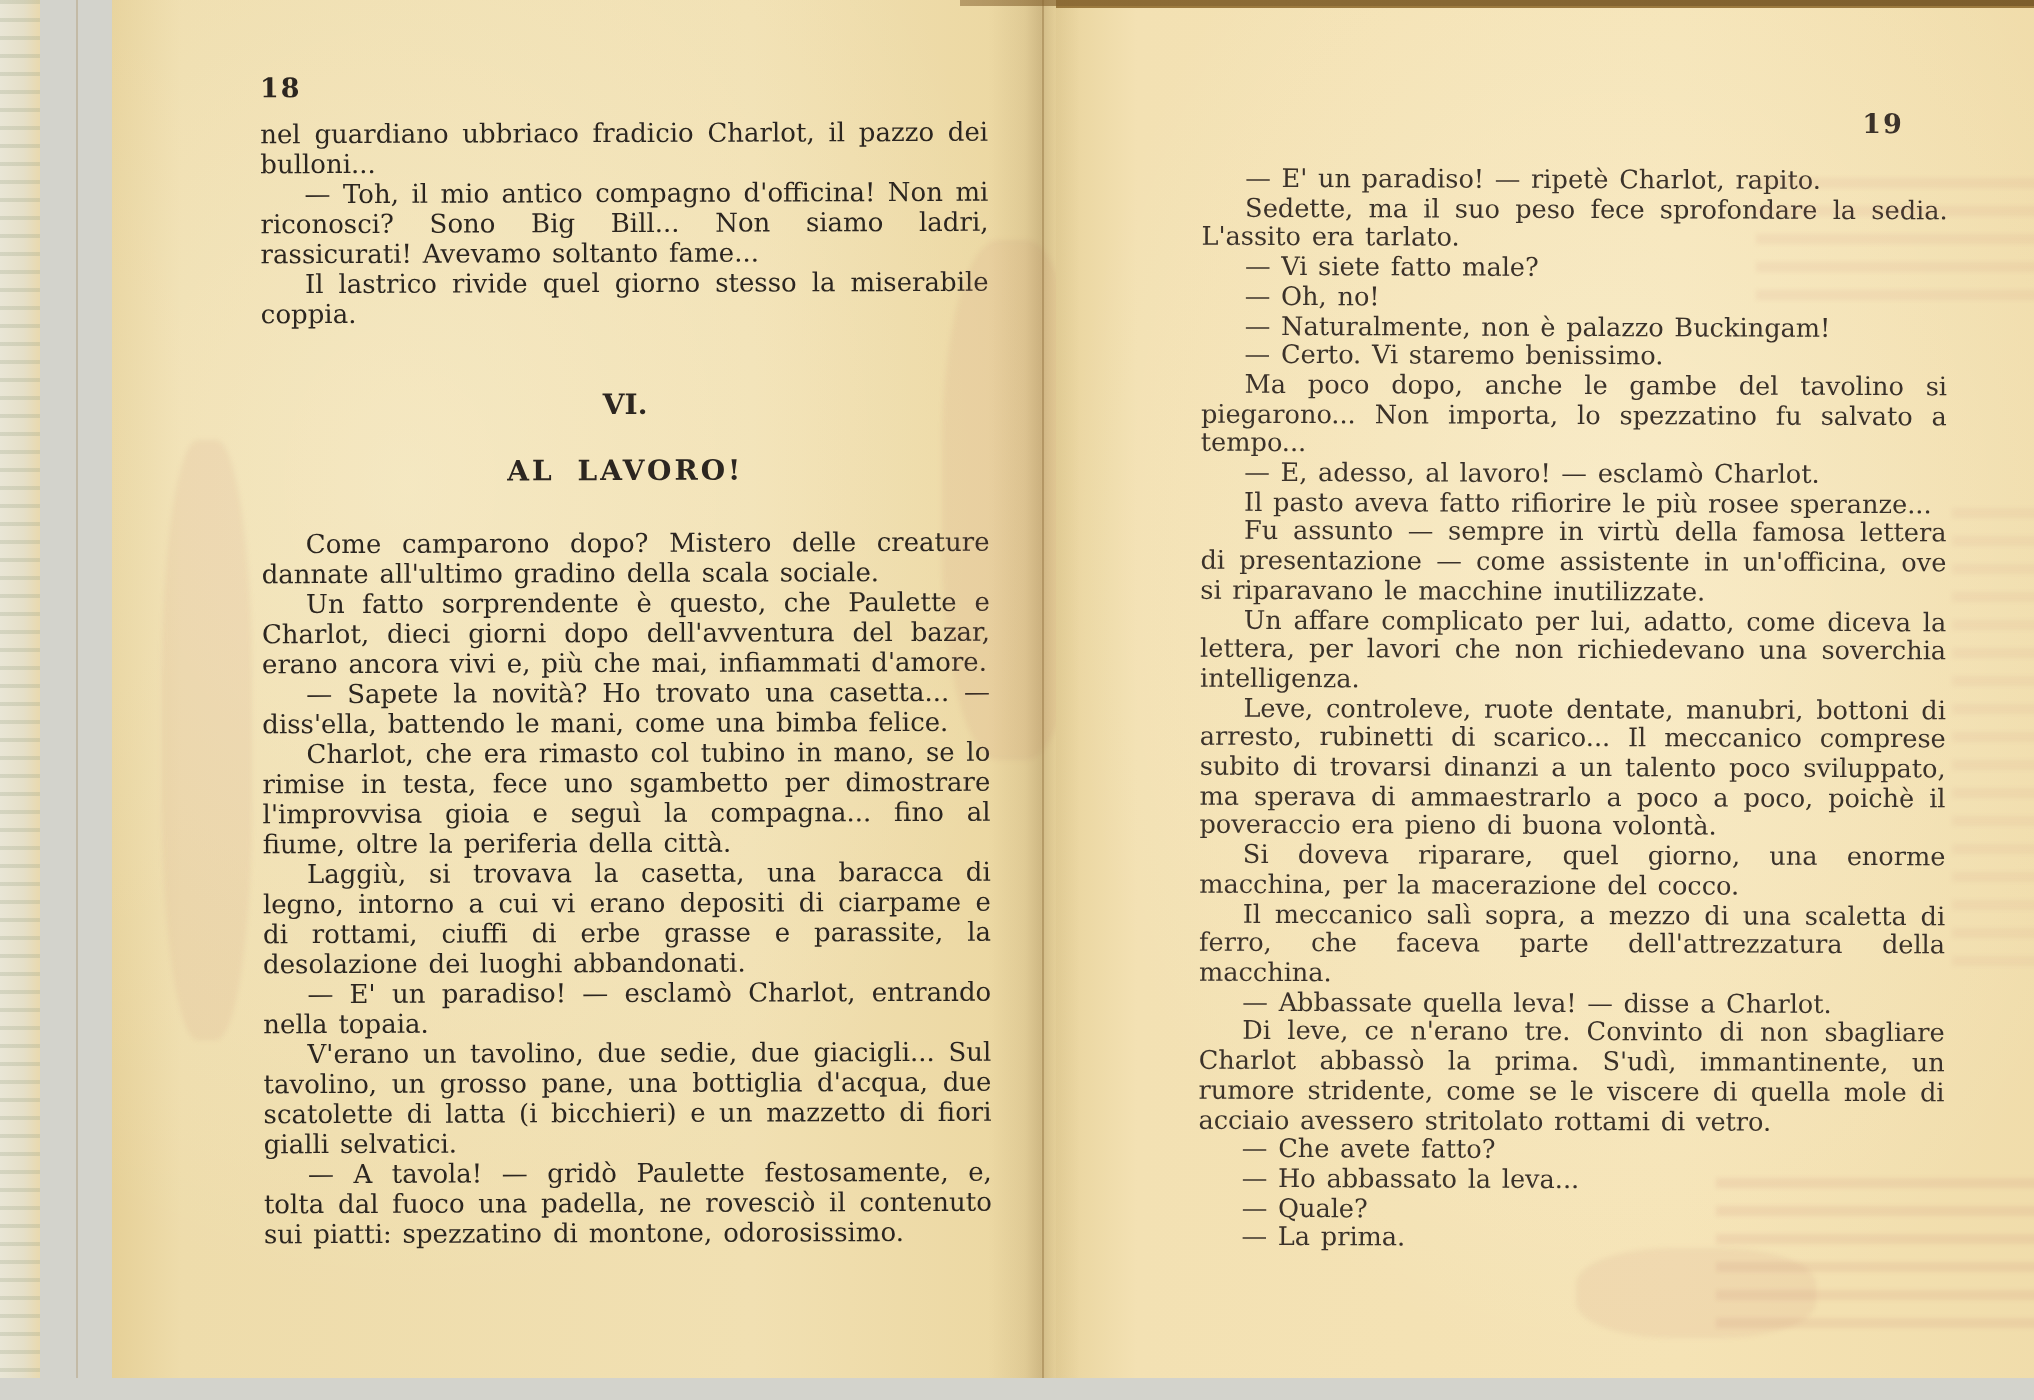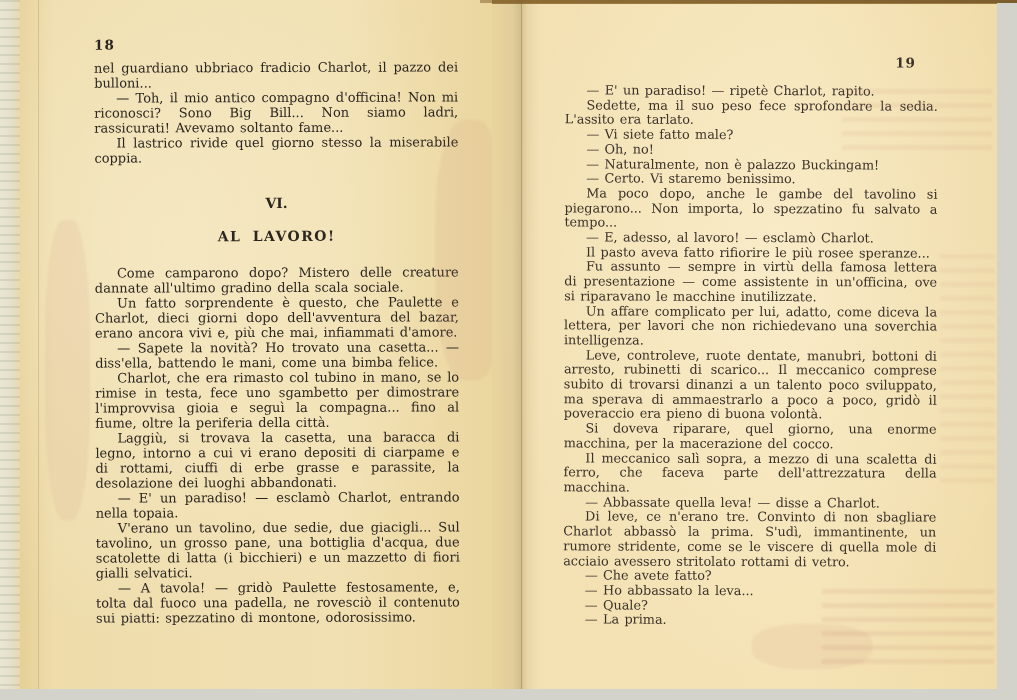--- a/index.html
+++ b/index.html
@@ -10,21 +10,21 @@
   }
   .spread{position:absolute;top:0;left:0;width:1017px;height:689px;overflow:hidden;}
   
   .left-edge{
     position:absolute;left:0;top:0;width:20px;height:689px;
     background:
       repeating-linear-gradient(to bottom, rgba(150,160,130,0.25) 0 2px, transparent 2px 9px),
       linear-gradient(to right,#e9e6d6 0%,#e5dfc8 60%,#e9d9ae 100%);
     border-bottom:2px solid #a4a28a;
   }
-  .page{position:absolute;top:0;height:689px;overflow:hidden;}
+  .page{position:absolute;top:0;height:689px;overflow:hidden;margin-left:36px;}
   .page-left{
     left:20px;width:492px;
     background:
       radial-gradient(ellipse at 30% 35%, rgba(255,250,230,0.35), transparent 65%),
       linear-gradient(to right,#e6d097 0%,#eedcab 7%,#f1e0b2 65%,#ead59d 100%);
     border-bottom:3px solid #96947c;
   }
   .page-right{
     left:492px;width:505px;
     background:
@@ -113,21 +113,21 @@
           <p class="para ind">Sedette, ma il suo peso fece sprofondare la sedia. L'assito era tarlato.</p>
           <p class="para ind">— Vi siete fatto male?</p>
           <p class="para ind">— Oh, no!</p>
           <p class="para ind">— Naturalmente, non è palazzo Buckingam!</p>
           <p class="para ind">— Certo. Vi staremo benissimo.</p>
           <p class="para ind">Ma poco dopo, anche le gambe del tavolino si piegarono... Non importa, lo spezzatino fu salvato a tempo...</p>
           <p class="para ind">— E, adesso, al lavoro! — esclamò Charlot.</p>
           <p class="para ind">Il pasto aveva fatto rifiorire le più rosee speranze...</p>
           <p class="para ind">Fu assunto — sempre in virtù della famosa lettera di presentazione — come assistente in un'officina, ove si riparavano le macchine inutilizzate.</p>
           <p class="para ind">Un affare complicato per lui, adatto, come diceva la lettera, per lavori che non richiedevano una soverchia intelligenza.</p>
-          <p class="para ind">Leve, controleve, ruote dentate, manubri, bottoni di arresto, rubinetti di scarico... Il meccanico comprese subito di trovarsi dinanzi a un talento poco sviluppato, ma sperava di ammaestrarlo a poco a poco, gridò il poveraccio era pieno di buona volontà.</p>
+          <p class="para ind">Leve, controleve, ruote dentate, manubri, bottoni di arresto, rubinetti di scarico... Il meccanico comprese subito di trovarsi dinanzi a un talento poco sviluppato, ma sperava di ammaestrarlo a poco a poco, poichè il poveraccio era pieno di buona volontà.</p>
           <p class="para ind">Si doveva riparare, quel giorno, una enorme macchina, per la macerazione del cocco.</p>
           <p class="para ind">Il meccanico salì sopra, a mezzo di una scaletta di ferro, che faceva parte dell'attrezzatura della macchina.</p>
           <p class="para ind">— Abbassate quella leva! — disse a Charlot.</p>
           <p class="para ind">Di leve, ce n'erano tre. Convinto di non sbagliare Charlot abbassò la prima. S'udì, immantinente, un rumore stridente, come se le viscere di quella mole di acciaio avessero stritolato rottami di vetro.</p>
           <p class="para ind">— Che avete fatto?</p>
           <p class="para ind">— Ho abbassato la leva...</p>
           <p class="para ind">— Quale?</p>
           <p class="para ind">— La prima.</p>
         </div>
     </div>

